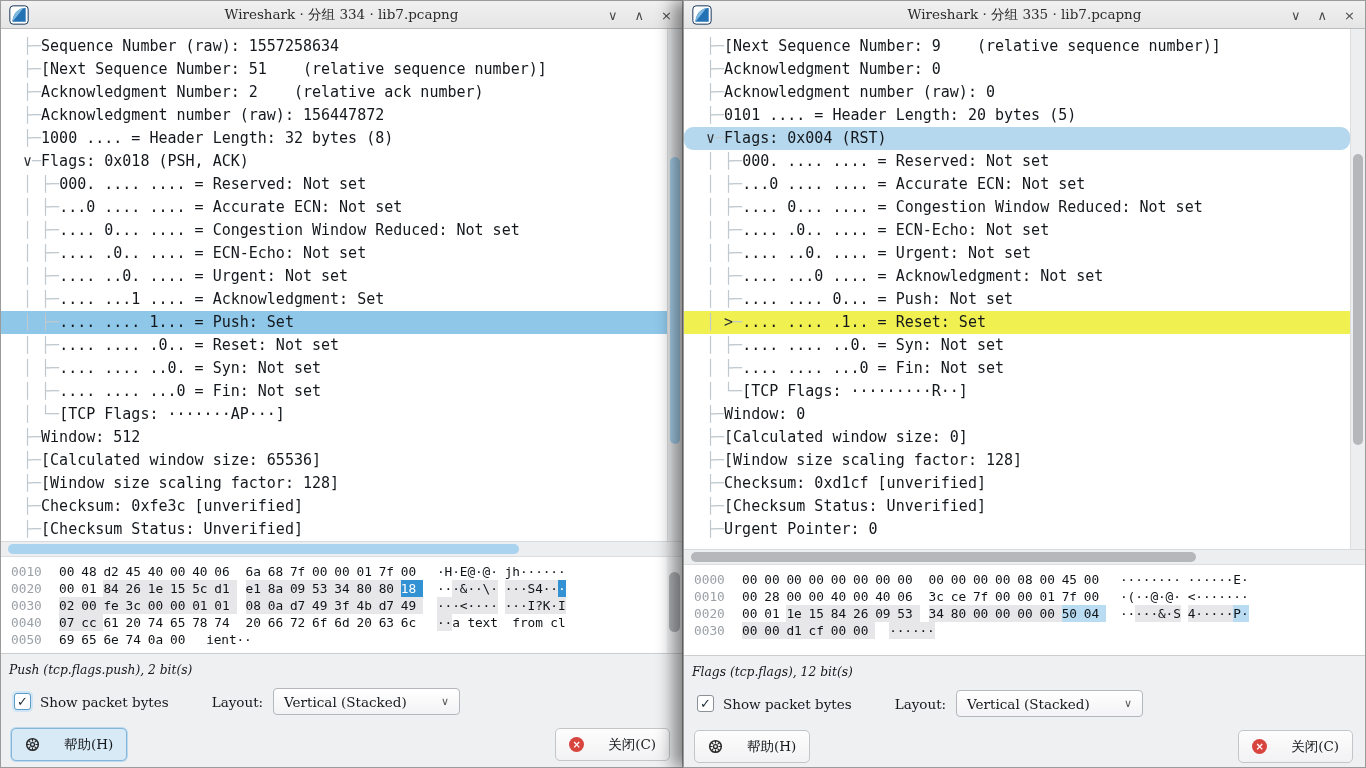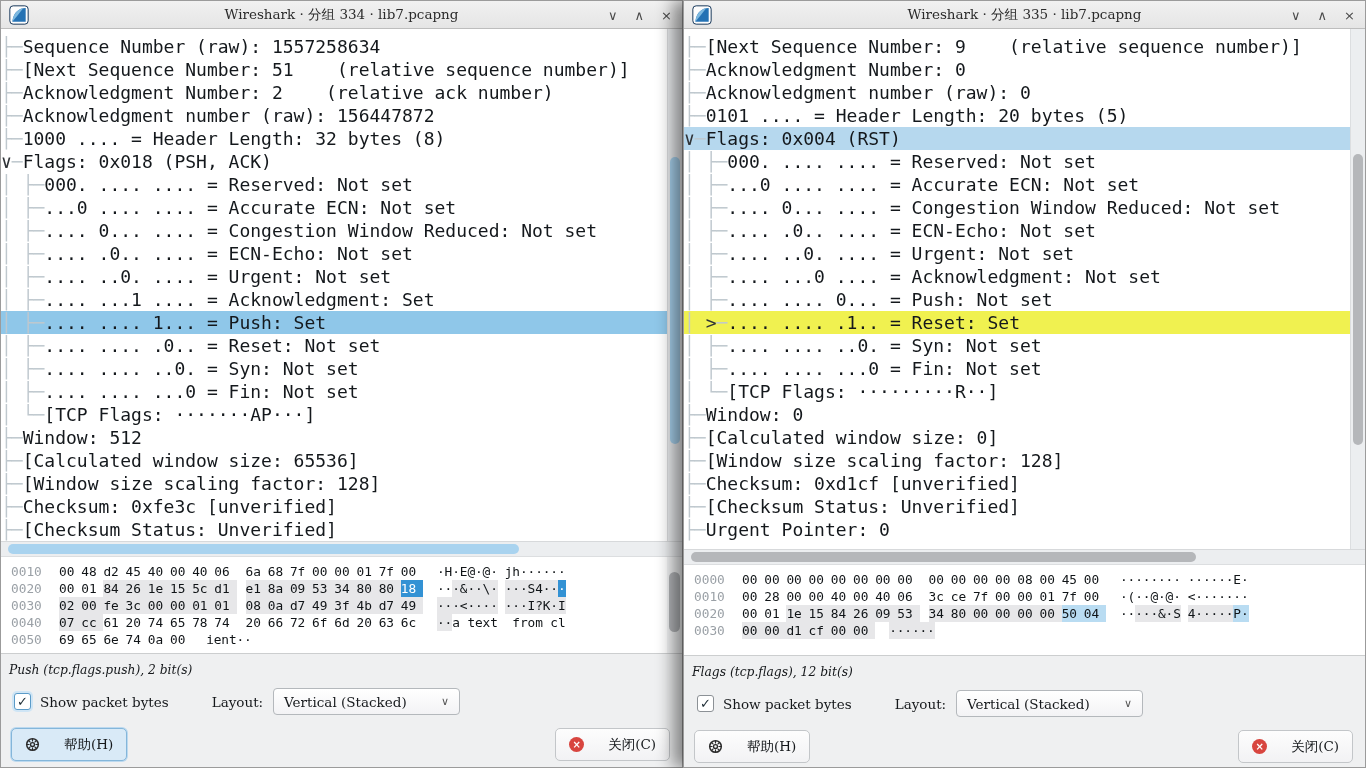--- a/index.html
+++ b/index.html
@@ -34,25 +34,25 @@
 
   
   .tree {
     flex: none; background: #fff; display: flex; overflow: hidden;
     border-bottom: 1px solid #d7d9db;
   }
   .win-left .tree  { height: 513px; }
   .win-right .tree { height: 521px; }
   .tree-rows { flex: 1; padding-top: 6px; overflow: hidden; }
   .trow {
-    height: 23px; line-height: 23px; white-space: pre;
-    font-family: "DejaVu Sans Mono", monospace; font-size: 18px; color: #14181c;
+    height: 23px; line-height: 23px; padding-left: 22px; white-space: pre;
+    font-family: "DejaVu Sans Mono", monospace; font-size: 15px; color: #14181c;
   }
   .hl-active   { background: var(--selection_active); }
-  .hl-inactive { background: var(--selection_inactive); }
+  .hl-inactive { background: var(--selection_inactive); border-radius: 9px; }
   .hl-yellow   { background: var(--search_highlight); }
   .guide    { color: #bfc8ce; }
   .expander { color: #2f3337; }
 
   .vtrack {
     width: 15px; flex: none; background: #eceef0;
     border-left: 1px solid #dcdee0; position: relative;
   }
   .vthumb { position: absolute; left: 2px; right: 2px; border-radius: 6px; }
   .win-left  .tree .vthumb { top: 25%; height: 56%; background: var(--scroll_thumb_blue); }

